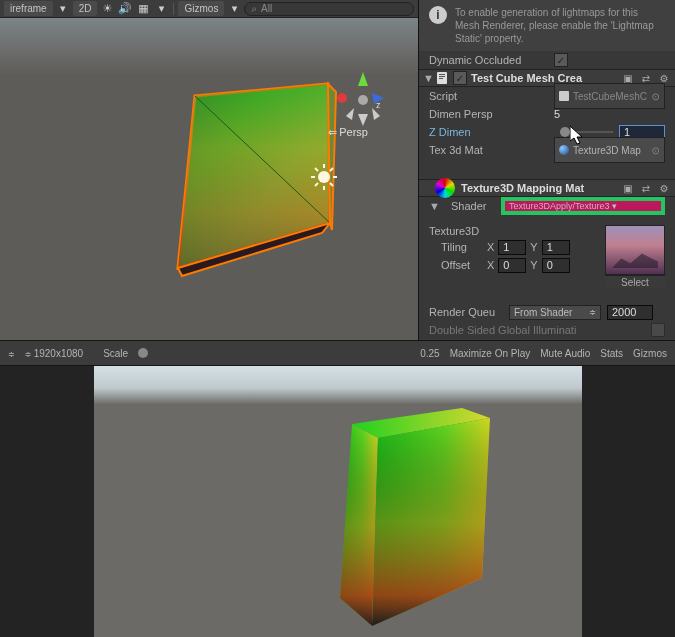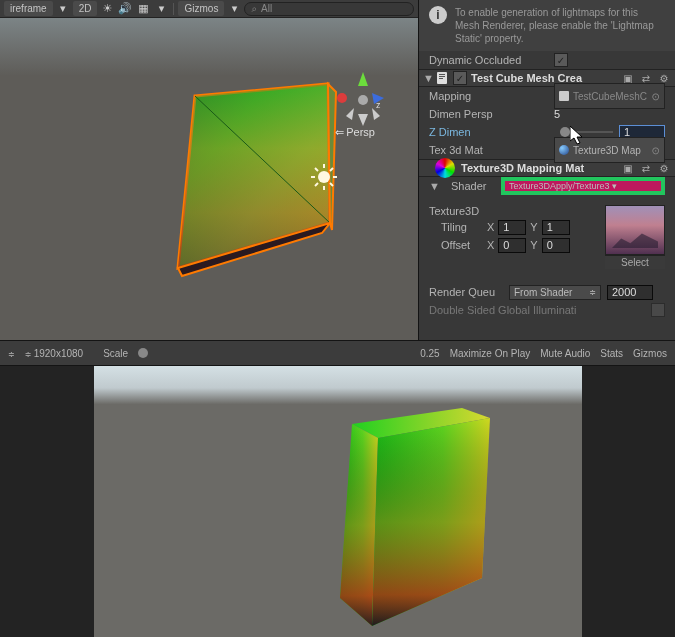--- a/index.html
+++ b/index.html
@@ -10,21 +10,21 @@
   .scene-panel { width: 418px; position: relative; background: #383838; }
   .scene-toolbar { height: 18px; background: #3c3c3c; display: flex; align-items: center; padding: 0 4px; gap: 2px; border-bottom: 1px solid #222; }
   .tb-item { padding: 2px 6px; color: #c4c4c4; background: #4a4a4a; border-radius: 2px; font-size: 10px; }
   .tb-icon { width: 16px; height: 14px; display: inline-flex; align-items: center; justify-content: center; color: #ccc; }
   .tb-sep { width: 1px; height: 12px; background: #555; margin: 0 2px; }
   .search-box { flex: 1; background: #383838; border: 1px solid #222; border-radius: 8px; height: 14px; display: flex; align-items: center; padding: 0 6px; font-size: 10px; color: #888; }
   
   .scene-viewport { position: absolute; top: 18px; left: 0; right: 0; bottom: 0; background: linear-gradient(to bottom, #7c8486 0%, #5e5c58 18%, #5e5c58 100%); overflow: hidden; }
   .cube-mesh { position: absolute; left: 160px; top: 60px; width: 180px; height: 200px; }
   .gizmo { position: absolute; right: 20px; top: 50px; }
-  .persp-label { position: absolute; right: 43px; top: 108px; color: #ddd; font-size: 11px; }
+  .persp-label { position: absolute; right: 50px; top: 108px; color: #ddd; font-size: 11px; }
   .persp-label::before { content: "⇐"; margin-right: 2px; }
   .light-icon { position: absolute; right: 80px; top: 145px; }
   
   .inspector-panel { flex: 1; background: #383838; border-left: 1px solid #141414; overflow: hidden; font-size: 11px; }
   .info-box { display: flex; align-items: flex-start; padding: 6px 10px; background: #404040; gap: 8px; }
   .info-icon { width: 18px; height: 18px; border-radius: 50%; background: #ccc; color: #333; display: flex; align-items: center; justify-content: center; font-weight: bold; font-size: 12px; flex-shrink: 0; }
   .info-text { font-size: 10px; color: #999; line-height: 1.3; }
   
   .field-row { display: flex; align-items: center; padding: 2px 10px; height: 18px; }
   .field-label { width: 125px; color: #b4b4b4; }
@@ -157,21 +157,21 @@
         </svg>
       <span class="checkbox" style="margin-right:4px">✓</span>
       <span class="comp-title">Test Cube Mesh Crea</span>
       <div class="comp-btns">
         <span class="mini-btn">▣</span>
         <span class="mini-btn">⇄</span>
         <span class="mini-btn">⚙</span>
       </div>
     </div>
     <div class="field-row">
-      <span class="field-label">Mapping</span>
+      <span class="field-label">Script</span>
       <div class="obj-field readonly">
         <svg width="10" height="10">
             <rect width="10" height="10" fill="#ccc" rx="1"></rect>
           </svg>
         <span style="margin-left:4px">TestCubeMeshC</span>
         <span class="obj-picker">⊙</span>
       </div>
     </div>
     <div class="field-row">
       <span class="field-label">Dimen Persp</span>
@@ -186,21 +186,21 @@
     </div>
     <div class="field-row">
       <span class="field-label">Tex 3d Mat</span>
       <div class="obj-field">
         <span class="obj-dot" style="background:radial-gradient(circle at 30% 30%,#8cf,#248)"></span>
         <span>Texture3D Map</span>
         <span class="obj-picker">⊙</span>
       </div>
     </div>
 
-    <div class="component-header" style="margin-top:0">
+    <div class="component-header" style="margin-top:20px">
       <span class="foldout">&nbsp;</span>
       <div class="mat-icon"></div>
       <span class="comp-title">Texture3D Mapping Mat</span>
       <div class="comp-btns">
         <span class="mini-btn">▣</span>
         <span class="mini-btn">⇄</span>
         <span class="mini-btn">⚙</span>
       </div>
     </div>
     <div class="field-row">

